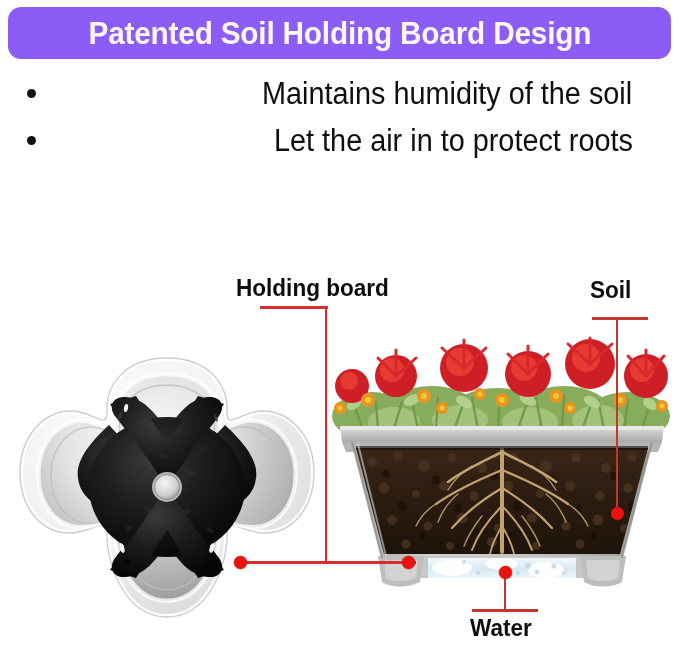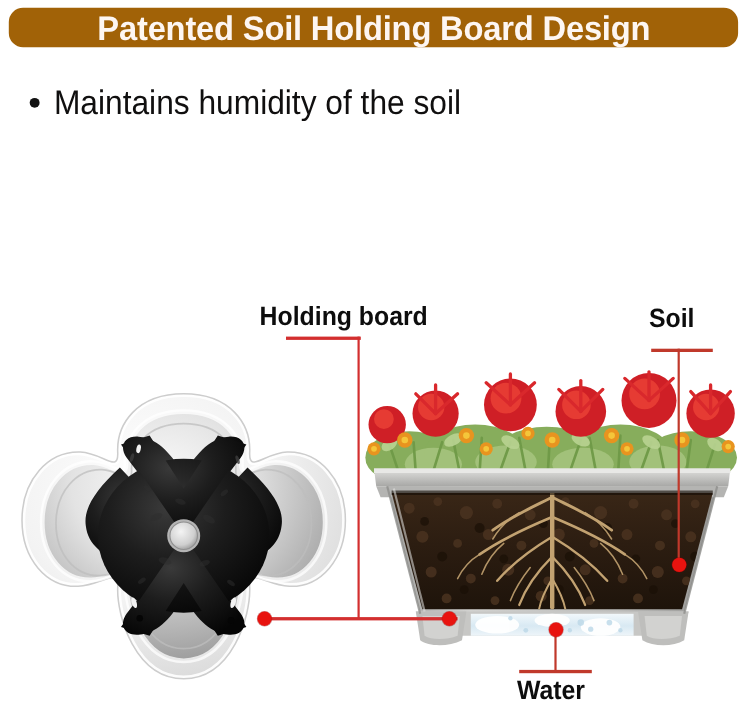--- a/index.html
+++ b/index.html
@@ -3,31 +3,31 @@
 <meta charset="utf-8">
 <style>
   html,body{margin:0;padding:0;background:#ffffff;}
   body{
     width:679px;height:647px;position:relative;overflow:hidden;
     font-family:"Liberation Sans","DejaVu Sans",sans-serif;
     -webkit-font-smoothing:antialiased;
   }
   
   #header-banner{
-    position:absolute;left:8px;top:7px;width:663px;height:36px;
-    background:#a16207;border-radius:13px;
+    position:absolute;left:8px;top:7px;width:663px;height:52px;
+    background:#8b5cf6;border-radius:13px;
     display:flex;align-items:center;justify-content:center;
   }
   #header-title{
     color:#fdf6f2;font-size:31px;font-weight:bold;letter-spacing:-0.2px;
     transform:scaleX(.96);white-space:nowrap;line-height:1;
   }
   
   #feature-list{position:absolute;left:20px;top:70px;width:640px;}
-  .feature-row{display:flex;align-items:center;height:47px;}
+  .feature-row{display:flex;align-items:center;height:47px;justify-content:space-between;}
   .bullet-dot{
     width:9px;height:9px;border-radius:50%;background:#111;
     margin-left:7px;margin-right:13px;flex:none;
   }
   .feature-text{
     font-size:31px;color:#100f0f;white-space:nowrap;
     transform:scaleX(.93);transform-origin:left center;line-height:1;
   }
 
   
@@ -71,20 +71,24 @@
 <body>
 
 <div id="header-banner">
   <div id="header-title">Patented Soil Holding Board Design</div>
 </div>
 
 <div id="feature-list">
   <div class="feature-row">
     <span class="bullet-dot"></span>
     <span class="feature-text">Maintains humidity of the soil</span>
+  </div>
+  <div class="feature-row">
+    <span class="bullet-dot"></span>
+    <span class="feature-text">Let the air in to protect roots</span>
   </div>
 </div>
 
 <div>
 
   <div id="product-topview">
     <svg width="306" height="272" viewBox="0 0 306 272">
       <defs>
         <radialGradient id="shellG" cx="38%" cy="32%" r="78%">
           <stop offset="0%" stop-color="#ffffff"></stop>

